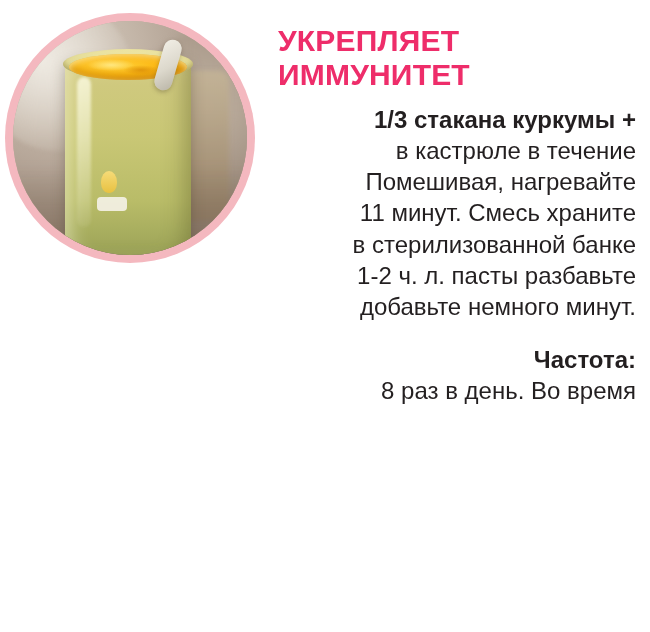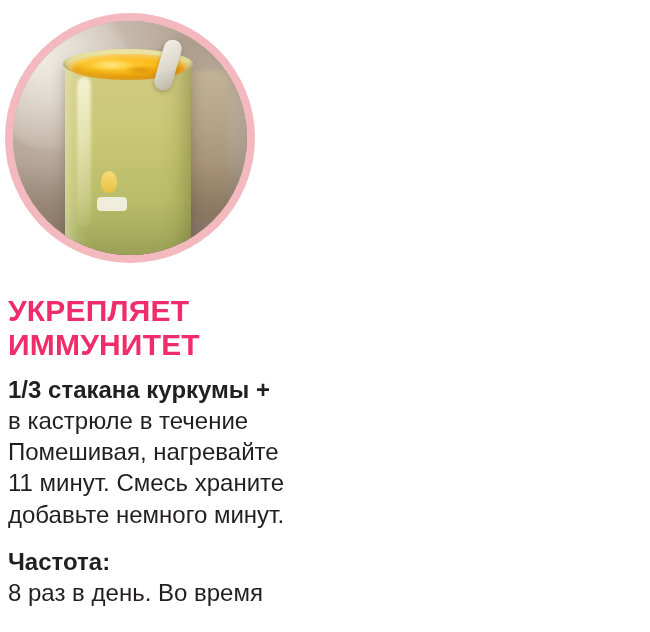--- a/index.html
+++ b/index.html
@@ -11,21 +11,21 @@
     height: 632px;
     background: #ffffff;
     font-family: "Liberation Sans", sans-serif;
     overflow: hidden;
   }
   .card {
     position: relative;
     width: 650px;
     height: 632px;
     display: flex;
-    flex-direction: column;
+    flex-direction: row;
     align-items: flex-start;
     background: #ffffff;
   }
 
   
   .photo-col {
     position: relative;
     width: 270px;
     height: 632px;
     flex: 0 0 270px;
@@ -205,32 +205,33 @@
     margin: 0 0 12px 0;
     text-transform: uppercase;
   }
   .heading .line {
     display: block;
   }
   .body {
     color: #231f20;
     font-size: 24px;
     line-height: 1.30;
+    text-align: right;
   }
   .body .line {
     display: block;
     white-space: nowrap;
   }
   .bold {
     font-weight: bold;
   }
   .section-label {
     font-weight: bold;
     display: block;
-    margin-top: 16px;
+    margin-top: 22px;
   }
 </style>
 </head>
 <body>
 
 <div class="card">
 
   <div class="photo-col">
     <div class="photo-ring"></div>
     <div class="photo-clip">
@@ -261,20 +262,22 @@
     <div class="body">
 
       <div>
         <span class="line bold">1/3 стакана куркумы +</span>
       </div>
 
       <div>
         <span class="line">в кастрюле в течение</span>
         <span class="line">Помешивая, нагревайте</span>
         <span class="line">11 минут. Смесь храните</span>
+        <span class="line">в стерилизованной банке</span>
+        <span class="line">1-2 ч. л. пасты разбавьте</span>
         <span class="line">добавьте немного минут.</span>
       </div>
 
       <div>
         <span class="section-label">Частота:</span>
         <span class="line">8 раз в день. Во время</span>
       </div>
 
     </div>
   </div>

